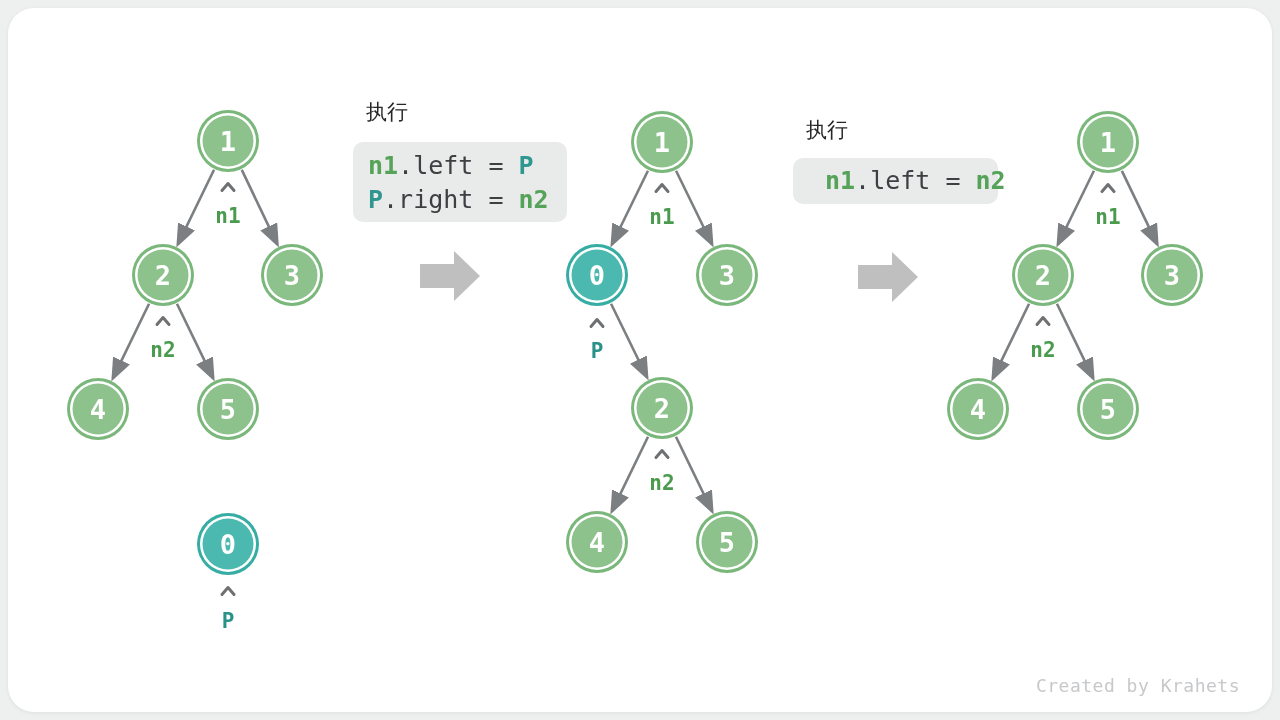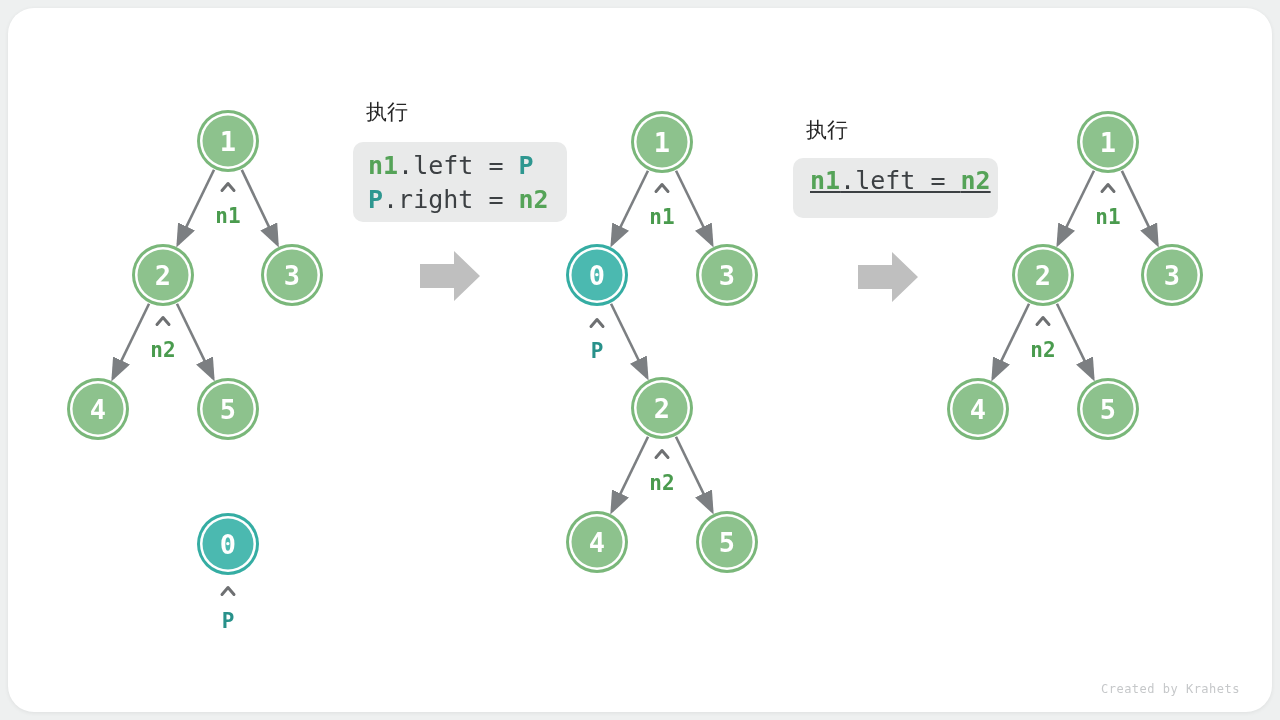--- a/index.html
+++ b/index.html
@@ -9,21 +9,21 @@
         box-shadow:0 1px 4px rgba(0,0,0,0.07);}
   svg.diagram{position:absolute;left:0;top:0;}
   .heading{position:absolute;font-family:"Liberation Sans","DejaVu Sans",sans-serif;
            font-size:21px;color:#262626;font-weight:500;white-space:nowrap;}
   .code-box{position:absolute;background:#e9eaea;border-radius:10px;box-sizing:border-box;
             font-family:"DejaVu Sans Mono","Liberation Mono",monospace;
             font-size:25px;color:#3c4043;white-space:pre;}
   .code-line{display:block;}
   .tok-green{font-weight:bold;}
   .tok-teal{font-weight:bold;}
-  .footer{position:absolute;right:40px;bottom:24px;font-size:12px;letter-spacing:0.5px;
+  .footer{position:absolute;right:40px;bottom:24px;font-size:18px;letter-spacing:0.5px;
           font-family:"DejaVu Sans Mono","Liberation Mono",monospace;}
 </style>
 </head>
 <body>
 
 <div class="stage">
   <div class="card"></div>
   <svg class="diagram" width="1280" height="720" viewBox="0 0 1280 720">
       <defs>
         <marker id="arrow" viewBox="0 0 10 8" refX="8.5" refY="4" markerWidth="9" markerHeight="7.2" orient="auto-start-reverse">
@@ -167,16 +167,16 @@
         <path d="M 1037 324.5 L 1043 317.5 L 1049 324.5" stroke="#6e7072" stroke-width="3" fill="none" stroke-linecap="round" stroke-linejoin="round"></path>
         <text x="1043" y="357" text-anchor="middle" fill="#4a9b4e" font-size="21" font-weight="bold" font-family="&quot;DejaVu Sans Mono&quot;,&quot;Liberation Mono&quot;,monospace">n2</text>
       </g>
       <polygon points="420,264 454,264 454,251 480,276 454,301 454,288 420,288" fill="#bfbfbf"></polygon>
       <polygon points="858,265 892,265 892,252 918,277 892,302 892,289 858,289" fill="#bfbfbf"></polygon>
     </svg>
   <div id="code-layer">
       <div class="heading" style="left: 366px; top: 98px; color: rgb(38, 38, 38);">执行</div>
       <div class="code-box" style="left: 353px; top: 142px; width: 214px; height: 80px; padding: 7px 0px 0px 15px; line-height: 34px; background: rgb(233, 234, 234); color: rgb(60, 64, 67);"><span class="code-line"><span class="tok-green" style="color: rgb(85, 163, 88);">n1</span><span>.left = </span><span class="tok-teal" style="color: rgb(46, 151, 144);">P</span></span><span class="code-line"><span class="tok-teal" style="color: rgb(46, 151, 144);">P</span><span>.right = </span><span class="tok-green" style="color: rgb(85, 163, 88);">n2</span></span></div>
       <div class="heading" style="left: 806px; top: 116px; color: rgb(38, 38, 38);">执行</div>
-      <div class="code-box" style="left: 793px; top: 158px; width: 205px; height: 60px; padding: 6px 0px 0px 17px; line-height: 34px; background: rgb(233, 234, 234); color: rgb(60, 64, 67); text-decoration: underline;"><span class="code-line"><span class="tok-green" style="color: rgb(85, 163, 88);">n1</span><span>.left = </span><span class="tok-green" style="color: rgb(85, 163, 88);">n2</span></span></div>
+      <div class="code-box" style="left: 793px; top: 158px; width: 205px; height: 46px; padding: 6px 0px 0px 32px; line-height: 34px; background: rgb(233, 234, 234); color: rgb(60, 64, 67);"><span class="code-line"><span class="tok-green" style="color: rgb(85, 163, 88);">n1</span><span>.left = </span><span class="tok-green" style="color: rgb(85, 163, 88);">n2</span></span></div>
     </div>
   <div class="footer" style="color: rgb(198, 200, 202);">Created by Krahets</div>
 </div>
 
 </body></html>

